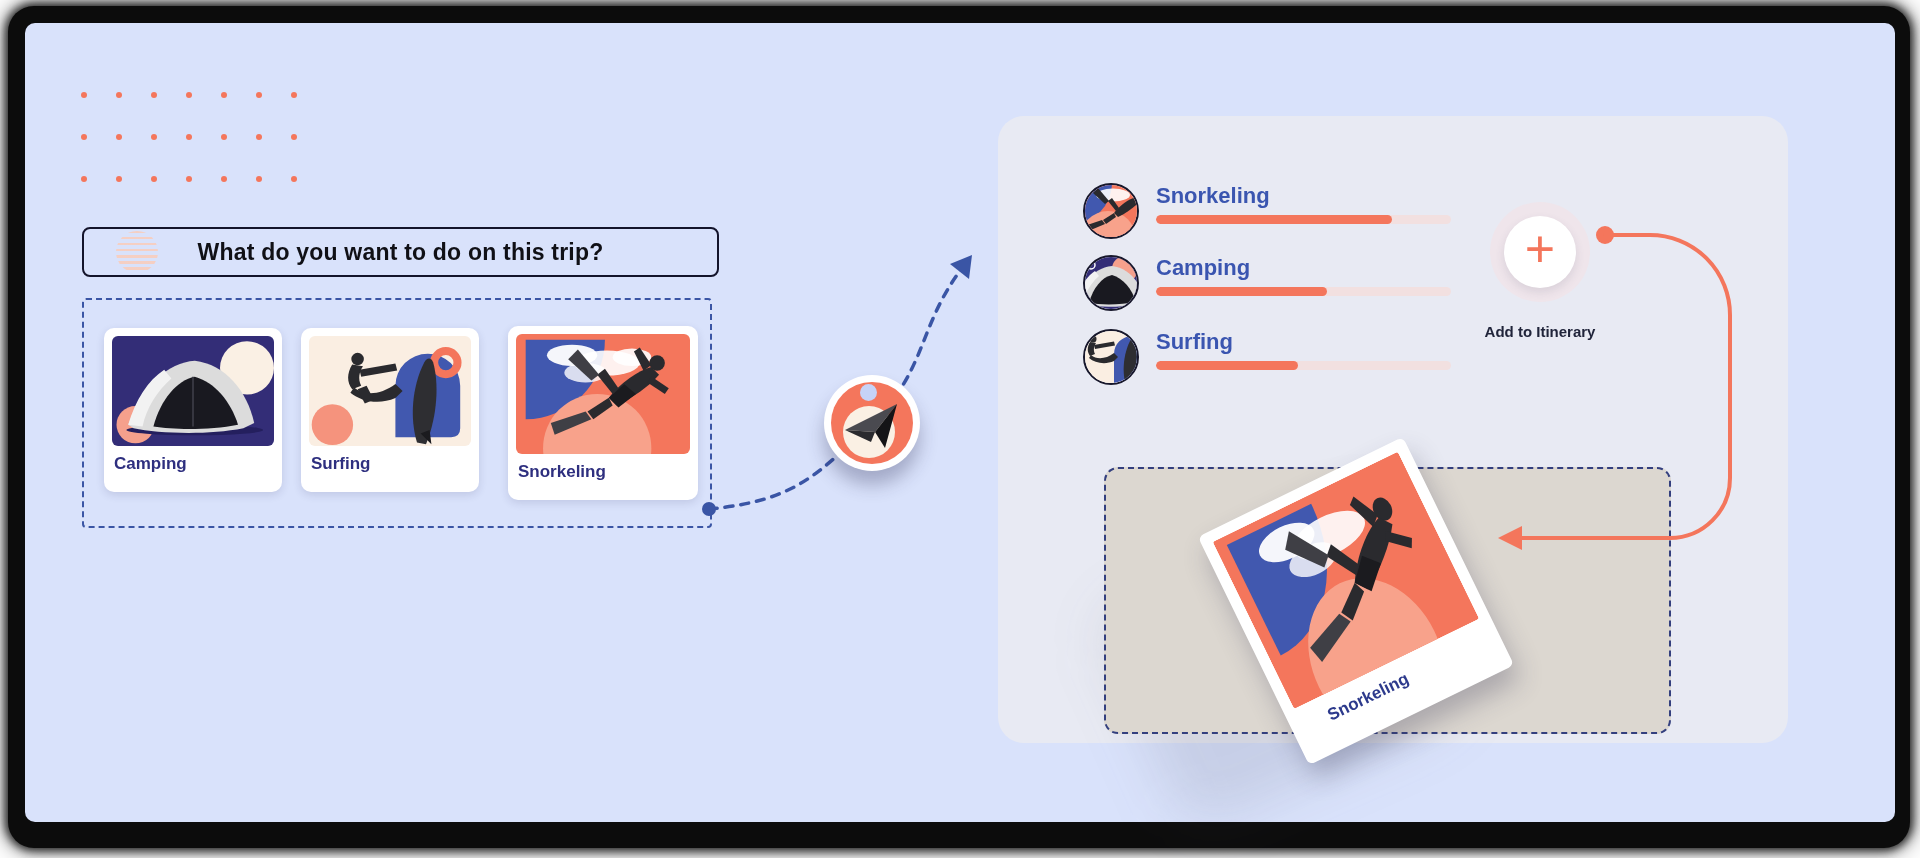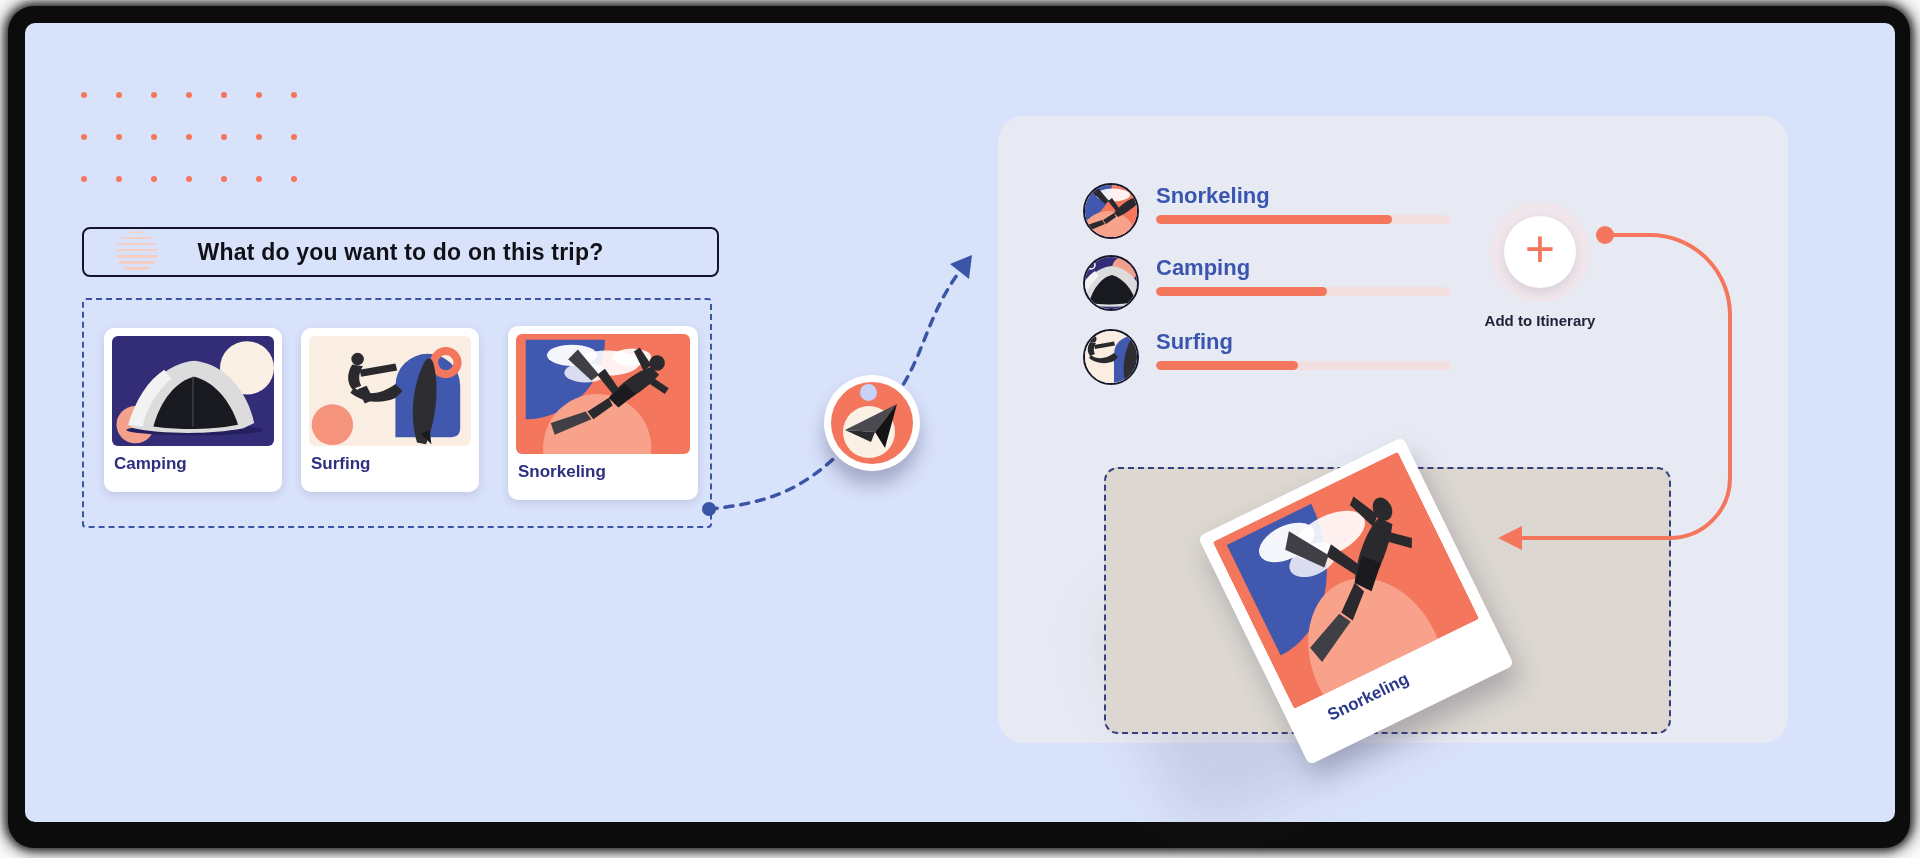--- a/index.html
+++ b/index.html
@@ -45,21 +45,21 @@
   .avatar{position:absolute;left:0;top:0;width:52px;height:52px;border-radius:50%;border:2px solid #17172B;overflow:hidden;background:#fff;}
   .row-text{position:absolute;left:73px;top:0;}
   .row-label{font-size:22px;font-weight:bold;color:#3A55B0;line-height:26px;}
   .bar-track{margin-top:6px;width:295px;height:9px;border-radius:5px;background:#F2E0E0;overflow:hidden;}
   .bar-fill{height:100%;border-radius:5px;background:#F4765C;}
 
   .halo{position:absolute;left:492px;top:86px;width:100px;height:100px;border-radius:50%;background:#EFE5EB;}
   .add-circle{position:absolute;left:14px;top:14px;width:72px;height:72px;border-radius:50%;background:#ffffff;
               box-shadow:0 4px 10px rgba(60,60,90,.12);display:flex;align-items:center;justify-content:center;}
   .plus-glyph{font-size:52px;font-weight:300;color:#F4765C;line-height:52px;margin-top:-6px;}
-  .add-label{position:absolute;left:412px;top:196px;width:260px;text-align:center;font-size:15px;font-weight:600;color:#20243A;}
+  .add-label{position:absolute;left:412px;top:207px;width:260px;text-align:center;font-size:15px;font-weight:600;color:#20243A;}
 
   .drop-zone{position:absolute;left:106px;top:351px;width:567px;height:267px;box-sizing:border-box;background:#DCD7D0;
              border:2px dashed #333F7E;border-radius:14px;}
   .soft-shadow{position:absolute;left:130px;top:430px;width:310px;height:235px;background:rgba(70,70,95,.13);
                filter:blur(28px);border-radius:40px;transform:rotate(-24deg);}
 
   .polaroid{position:absolute;left:244px;top:358px;width:228px;height:254px;background:#ffffff;border-radius:6px;
             transform:rotate(-26deg);box-shadow:0 16px 26px rgba(60,60,90,.30);padding:11px;box-sizing:border-box;}
   .polaroid-photo{width:100%;height:186px;border-radius:3px;overflow:hidden;}
   .polaroid-caption{margin-top:12px;margin-left:28px;font-size:17px;font-weight:bold;color:#2D3A8C;}

